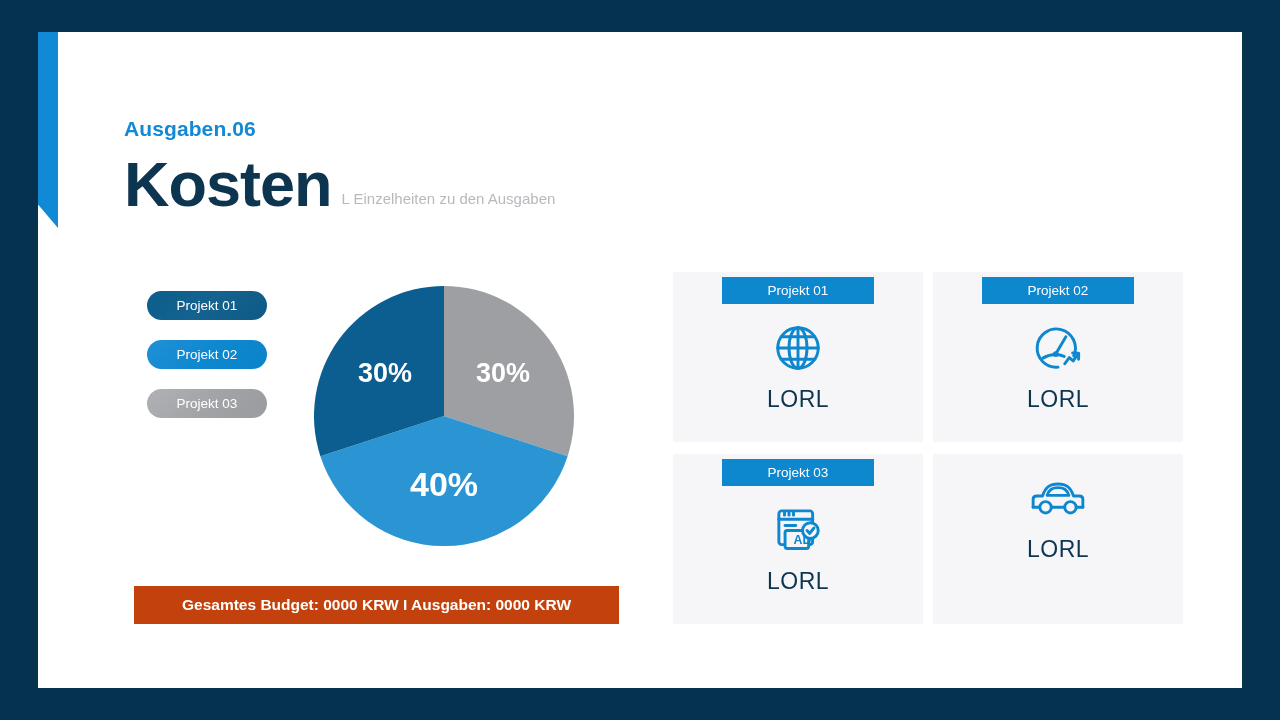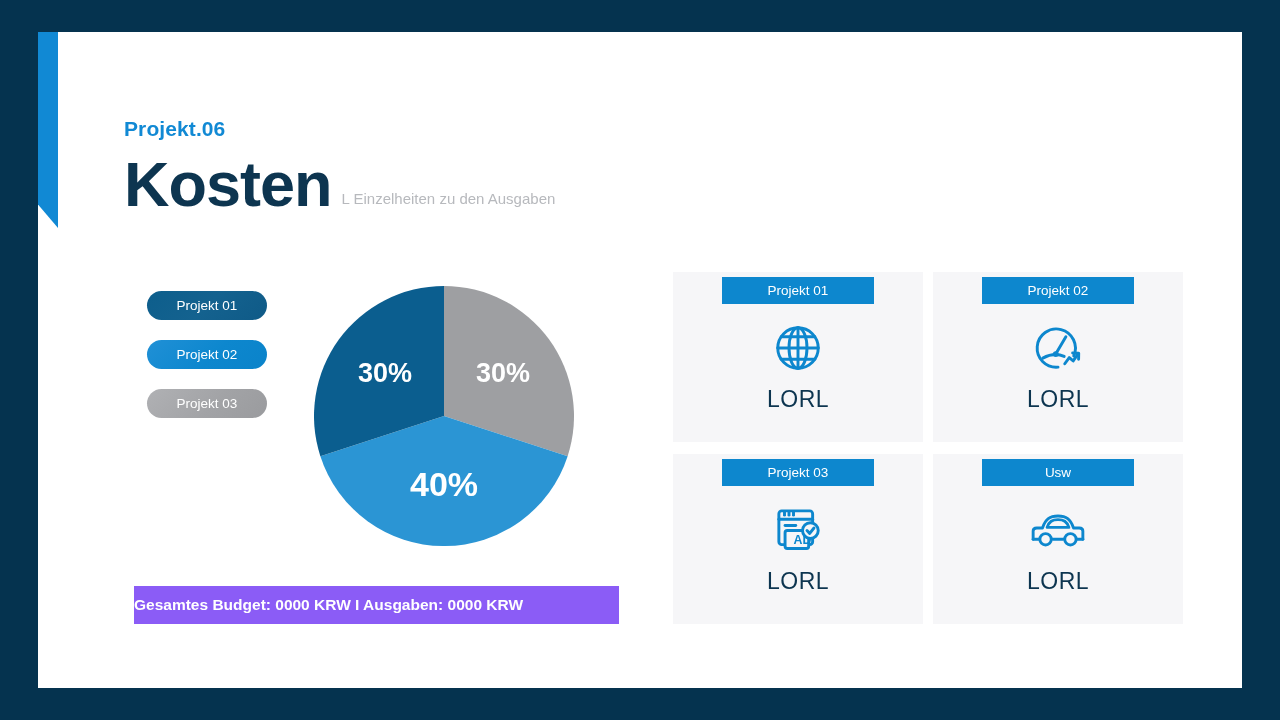--- a/index.html
+++ b/index.html
@@ -114,24 +114,24 @@
     fill: #ffffff;
   }
 
   
   #budget-banner {
     position: absolute;
     left: 134px;
     top: 586px;
     width: 485px;
     height: 38px;
-    background: #8b5cf6;
-    display: flex;
-    align-items: center;
-    justify-content: flex-start;
+    background: #c2410c;
+    display: flex;
+    align-items: center;
+    justify-content: center;
     color: #ffffff;
     font-size: 15.5px;
     font-weight: bold;
   }
 
   
   #card-grid {
     position: absolute;
     left: 673px;
     top: 272px;
@@ -179,21 +179,21 @@
 </head>
 <body>
 
 <div id="slide-root">
 
   <div id="slide-canvas"></div>
 
   <div id="accent-bar"></div>
 
   <div id="header-block">
-    <div id="kapitel-label">Projekt.06</div>
+    <div id="kapitel-label">Ausgaben.06</div>
     <div id="title-row">
       <div id="page-title">Kosten</div>
       <div id="page-subtitle">L Einzelheiten zu den Ausgaben</div>
     </div>
   </div>
 
   <div id="legend">
     <div class="legend-pill pill-1">
       <span>Projekt 01</span>
     </div>
@@ -271,23 +271,20 @@
           <rect x="12.5" y="24.5" width="21" height="16" rx="2" fill="#f6f6f8"></rect>
           <text x="20" y="36" font-family="'Liberation Sans', sans-serif" font-size="11" font-weight="bold" fill="#0d87ce" stroke="none">AD</text>
           <circle cx="35" cy="24.5" r="7" fill="#f6f6f8"></circle>
           <polyline points="32,24.5 34.4,27 38.2,22.2"></polyline>
         </svg>
       </div>
       <div class="card-label">LORL</div>
     </div>
 
     <div class="info-card">
-      <div class="card-header">
-        <span>Usw</span>
-      </div>
       <div class="card-icon">
         <svg width="58" height="48" viewBox="0 0 56 40" fill="none" stroke="#0d87ce" stroke-width="2.8" stroke-linecap="round" stroke-linejoin="round">
           <path d="M4 29 L4 21 C4 19 5.5 18 7.5 18 L13 18 C16 9.5 20 6.5 28 6.5 C36 6.5 40 9.5 43 18 L48.5 18 C50.5 18 52 19 52 21 L52 29"></path>
           <path d="M17.5 17.5 C19.5 11.5 22.5 10 28 10 C33.5 10 36.5 11.5 38.5 17.5 Z"></path>
           <circle cx="16" cy="29" r="5.5"></circle>
           <circle cx="40" cy="29" r="5.5"></circle>
           <line x1="23" y1="29" x2="33" y2="29"></line>
           <line x1="4" y1="29" x2="9.5" y2="29"></line>
           <line x1="46.5" y1="29" x2="52" y2="29"></line>
         </svg>

